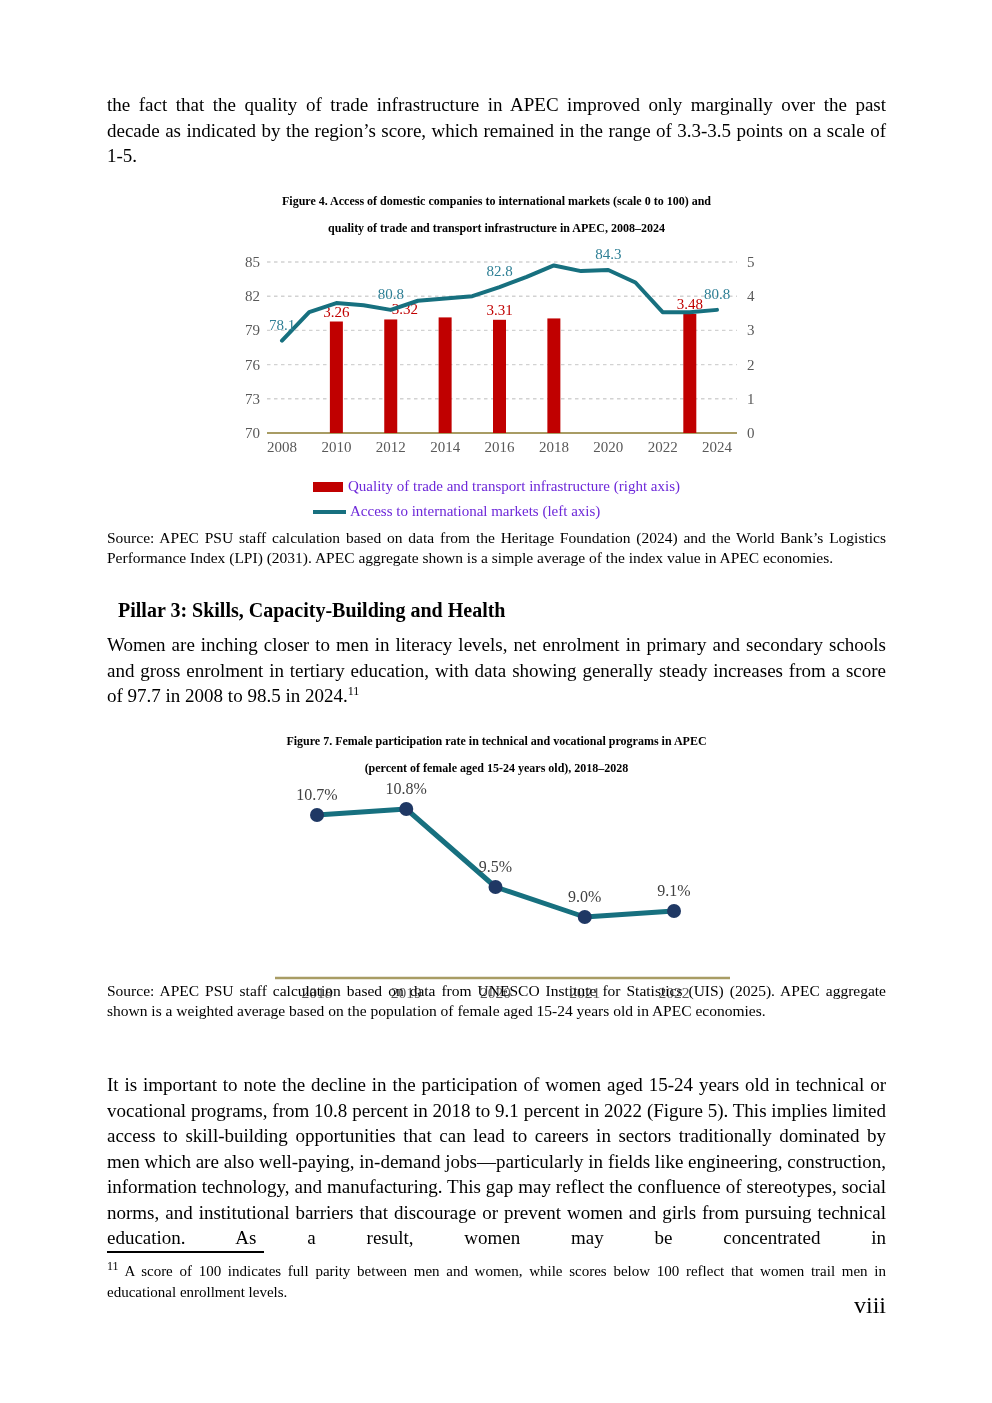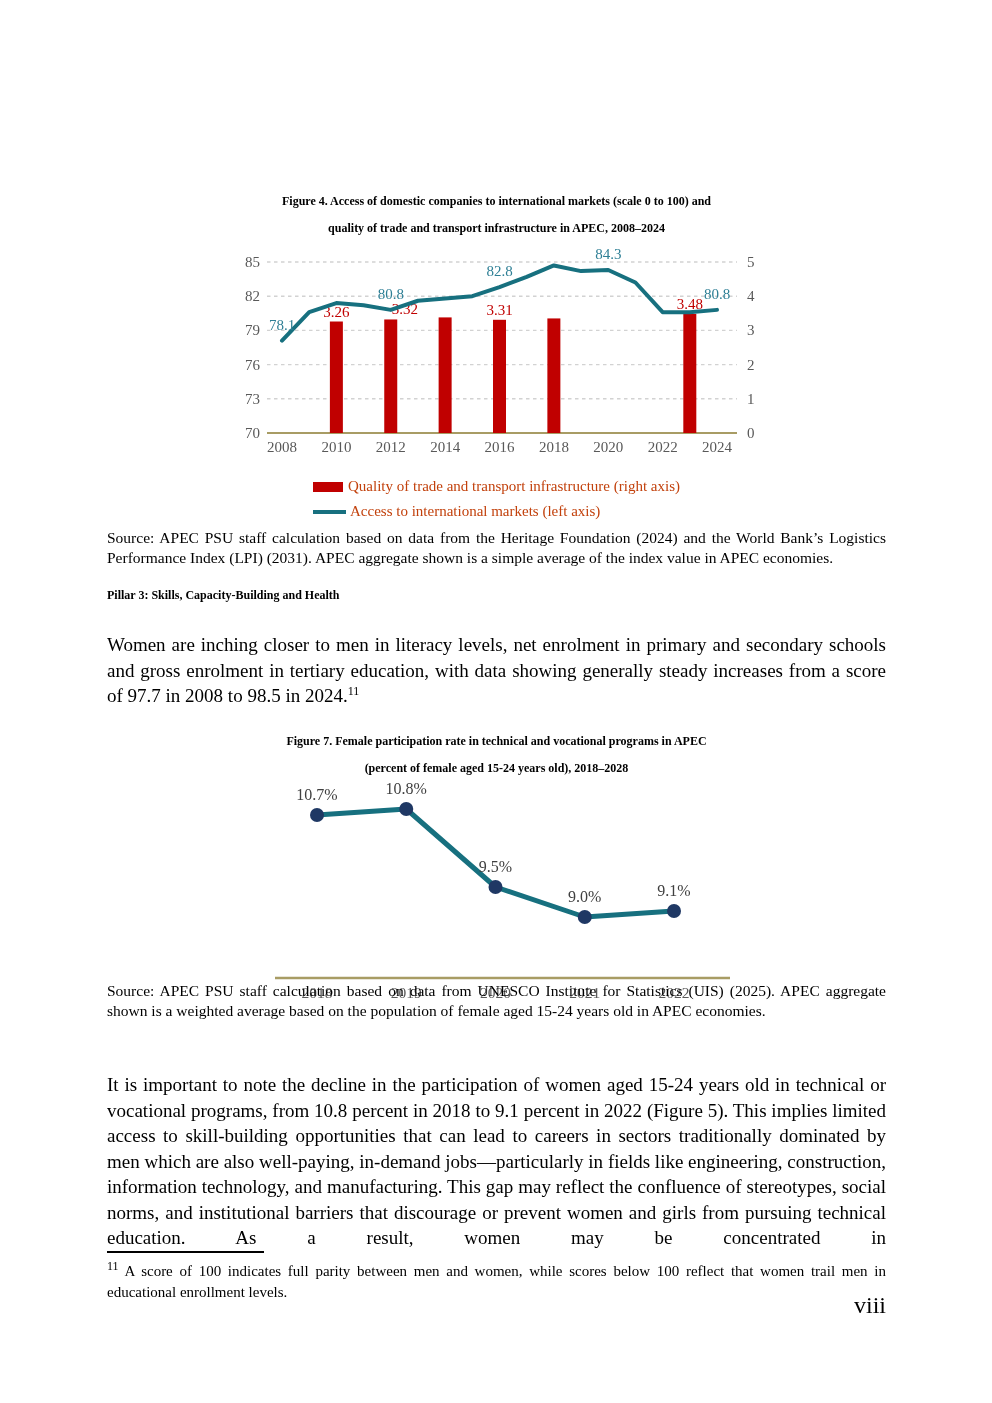--- a/index.html
+++ b/index.html
@@ -5,40 +5,41 @@
   html,body{margin:0;padding:0;background:#ffffff;}
   .page{position:relative;width:992px;height:1403px;background:#ffffff;
         font-family:"Liberation Serif",serif;color:#000;overflow:hidden;}
   .body-text{position:absolute;left:107px;width:779px;margin:0;
              font-size:19px;line-height:25.5px;text-align:justify;}
   .justify-last{text-align-last:justify;}
   .fig-title{position:absolute;left:107px;width:779px;text-align:center;
              font-weight:bold;font-size:12px;line-height:27px;}
   .source{position:absolute;left:107px;width:779px;margin:0;
           font-size:15.5px;line-height:20px;text-align:justify;}
-  .pillar-heading{position:absolute;left:107px;margin:0;
-                  font-size:12px;font-weight:bold;}
+  .pillar-heading{position:absolute;left:107px;margin:11px;
+                  font-size:20px;font-weight:bold;}
   .chart{position:absolute;}
   svg text{font-family:"Liberation Serif",serif;}
   .legend{margin-top:10px;padding-left:78px;}
   .legend-row{display:flex;align-items:center;height:25px;
-              font-size:15px;color:#c2410c;}
+              font-size:15px;color:#6d28d9;}
   .swatch-bar{display:inline-block;width:30px;height:10px;margin-right:5px;}
   .swatch-line{display:inline-block;width:33px;height:4px;margin-right:4px;}
   .footnote-rule{position:absolute;left:107px;top:1251px;width:157px;height:2px;background:#000;}
   .footnote{position:absolute;left:107px;width:779px;margin:0;
             font-size:15px;line-height:21px;text-align:justify;}
   .page-number{position:absolute;right:106px;top:1292px;font-size:24px;}
   sup{font-size:12px;vertical-align:super;line-height:0;}
 </style>
 </head>
 <body>
 
 <div class="page">
 
+  <p class="body-text" style="top:92px;">the fact that the quality of trade infrastructure in APEC improved only marginally over the past decade as indicated by the region’s score, which remained in the range of 3.3-3.5 points on a scale of 1-5.</p>
 
   <div class="fig-title" style="top:188px;">
     <div>Figure 4. Access of domestic companies to international markets (scale 0 to 100) and</div>
     <div>quality of trade and transport infrastructure in APEC, 2008–2024</div>
   </div>
 
   <div class="chart" style="left:235px;top:245px;width:545px;">
     <svg id="fig4-svg" width="545" height="215">
         <g>
           <line x1="32" x2="502" y1="153.8" y2="153.8" stroke="#d2d2d2" stroke-width="1.4" stroke-dasharray="3.5,3.5"></line>

